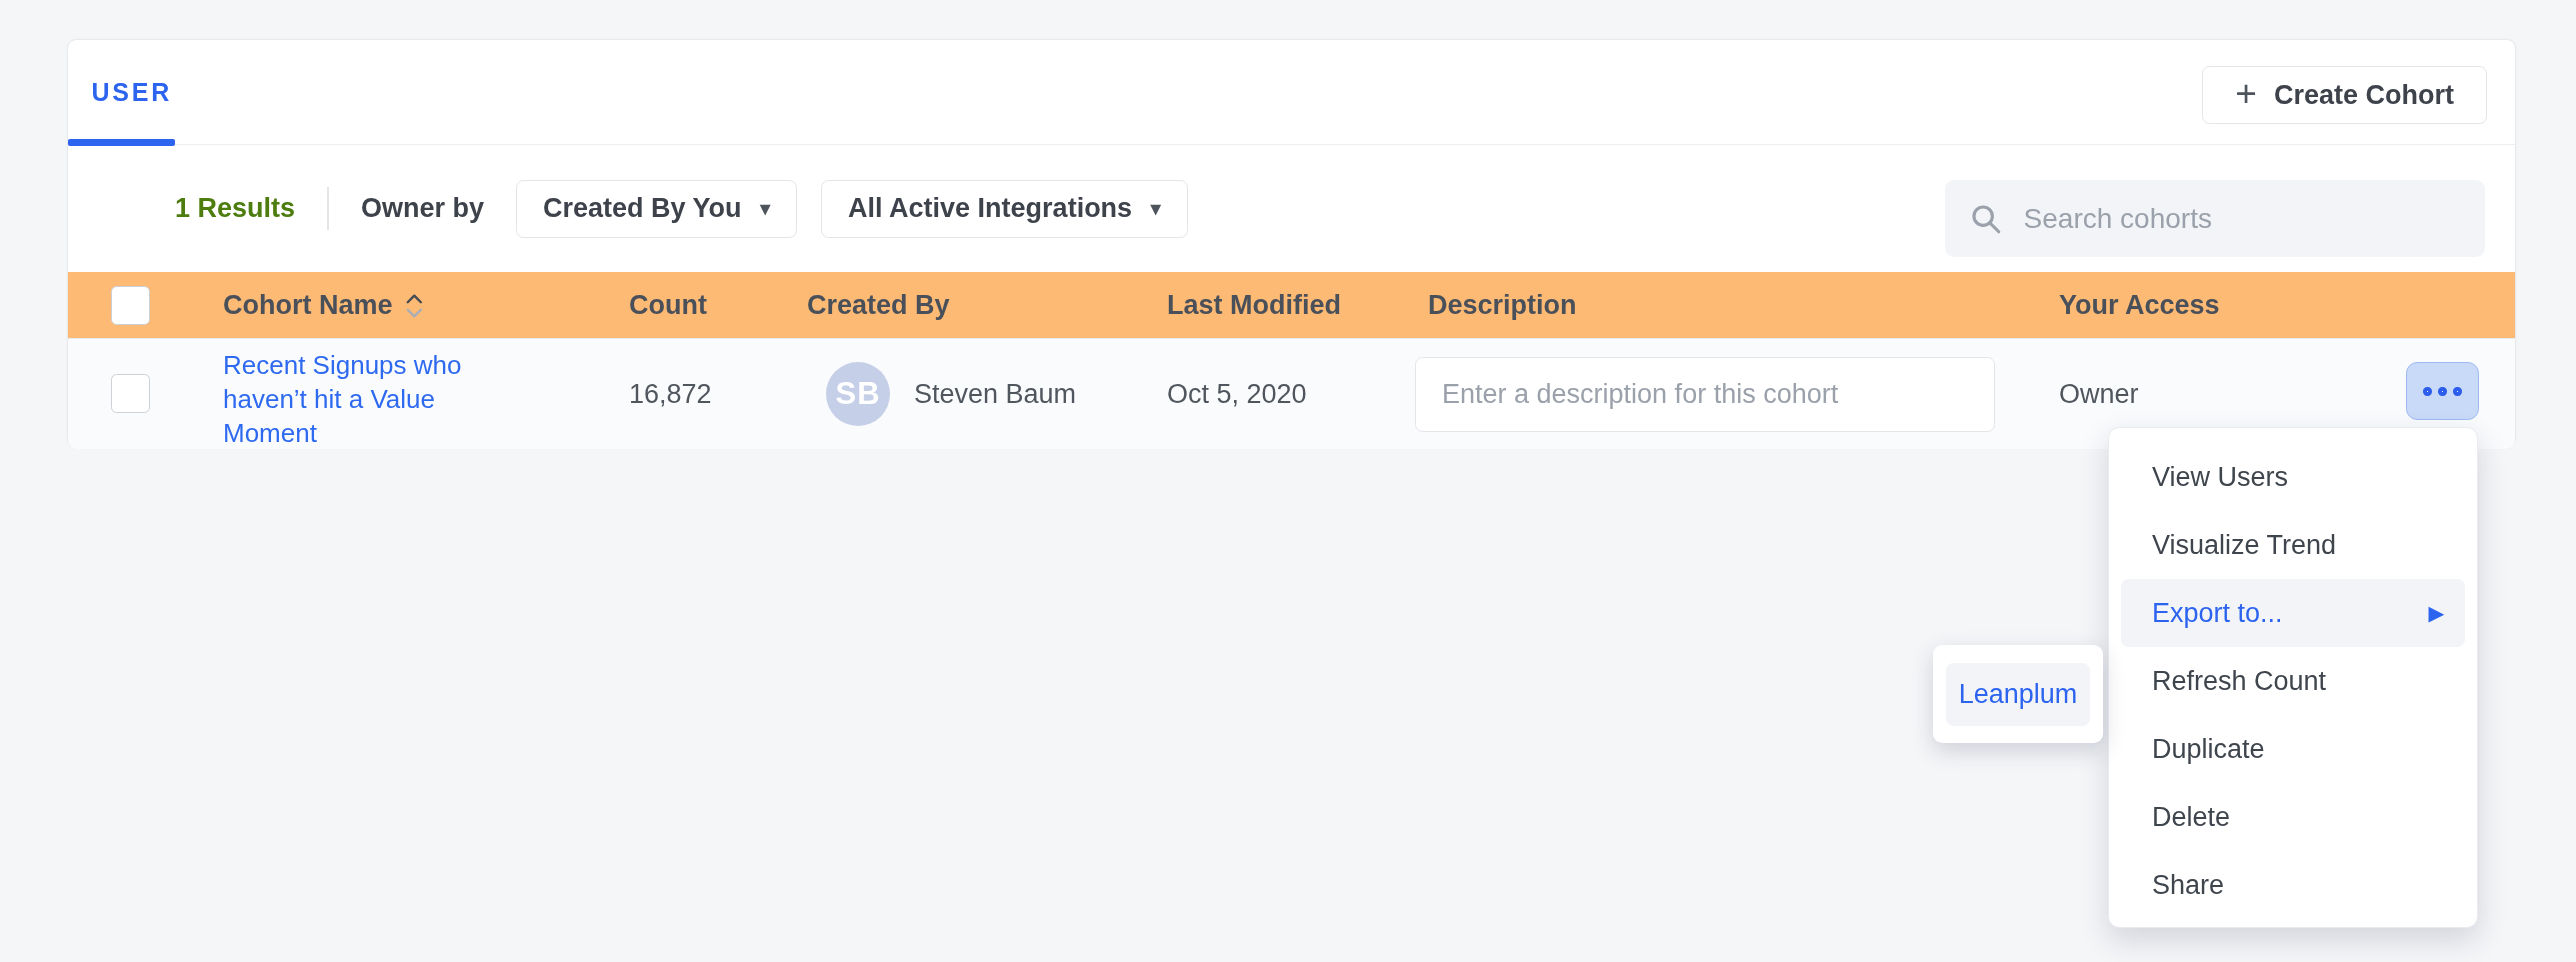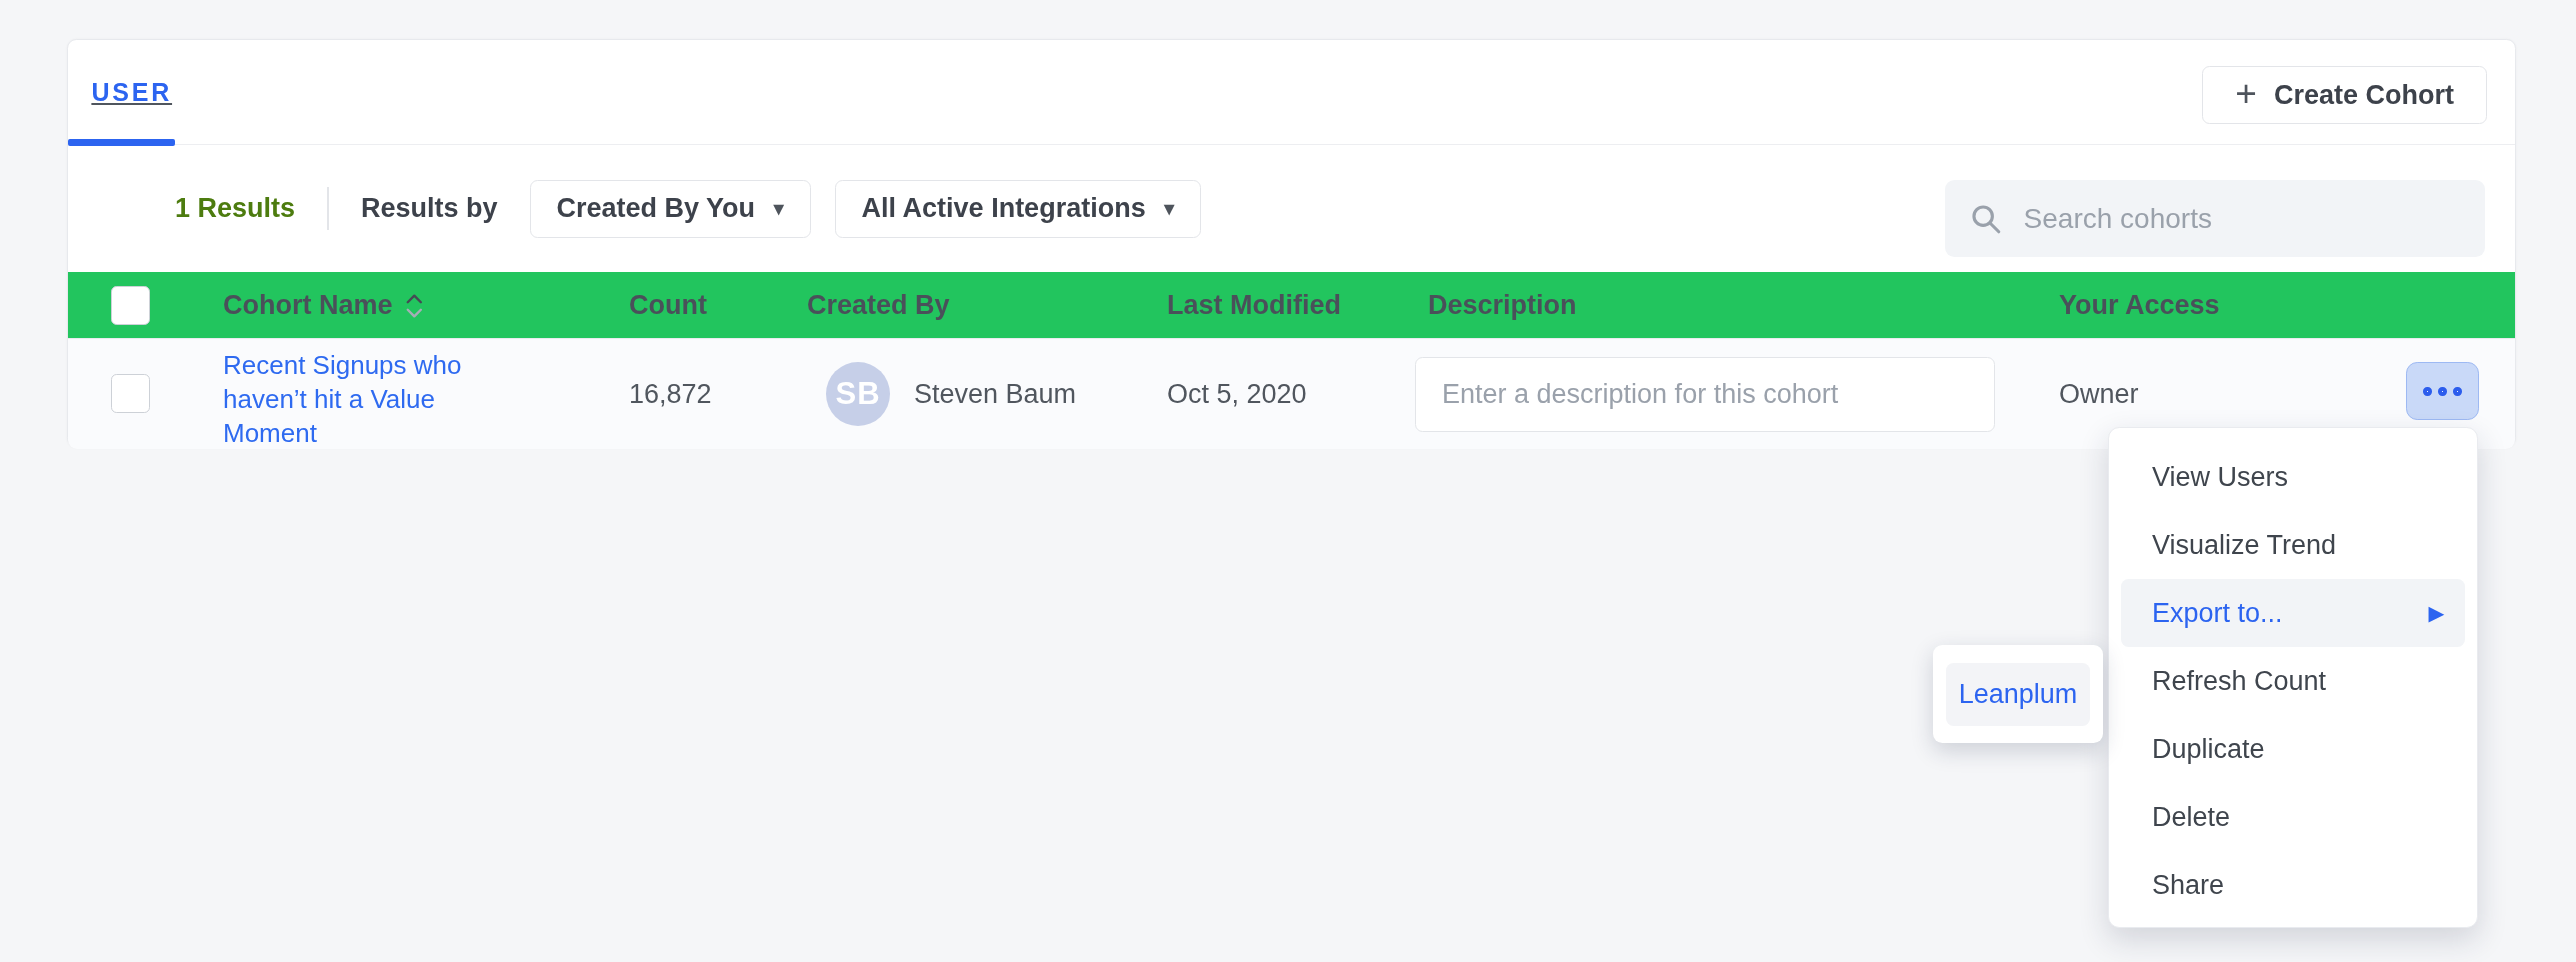--- a/index.html
+++ b/index.html
@@ -15,21 +15,21 @@
   
   .card {
     position:absolute; left:67px; top:39px; width:2449px; height:408px;
     background:#ffffff; border:0.9px solid #e7e9ed; border-radius:9.3px;
     box-shadow:0 0.9px 2.8px rgba(25,35,60,0.04);
   }
 
   
   .tabbar {
     position:relative; height:105px; border-bottom:1.9px solid #edeef1;
-    display:flex; align-items:center;text-decoration:underline;
+    display:flex; align-items:center;
   }
   .tab-user {
     position:relative; height:100%; display:flex; align-items:center;
     padding:0 22.4px 0 23.4px; cursor:pointer;
   }
   .tab-user .tab-label {
     color:#2c64f0; font-weight:700; font-size:25px; letter-spacing:2.8px;
   }
   .tab-underline {
     position:absolute; left:0; bottom:-1.9px; width:107px; height:6.5px;
@@ -65,21 +65,21 @@
     display:flex; align-items:center; padding:0 24px; gap:20.6px;
   }
   .search-box input {
     flex:1; border:none; outline:none; background:transparent;
     font-family:"Liberation Sans", sans-serif; font-size:28px; color:#4d7c0f;
   }
   .search-box input::placeholder { color:#9aa1ab; }
 
   
   .thead {
-    position:relative; height:67px; background:#22c55e;
+    position:relative; height:67px; background:#fdba74;
     border-bottom:1.9px solid #e9ebee;
   }
   .th { position:absolute; top:0; height:67px; display:flex; align-items:center;
         font-weight:600; color:#4a505a; gap:11.2px; }
   .trow {
     position:relative; height:110px; background:#fafbfd;
     border-radius:0 0 9.3px 9.3px;
   }
   .checkbox {
     position:absolute; width:39px; height:39px; background:#fff;
@@ -156,21 +156,21 @@
     </div>
     <button class="create-btn">
       <span class="plus">+</span>
       <span>Create Cohort</span>
     </button>
   </div>
 
   <div class="toolbar">
     <span class="results">1 Results</span>
     <span class="v-divider"></span>
-    <span class="filter-by">Results by</span>
+    <span class="filter-by">Owner by</span>
     <div class="dropdown dd1">
       <span>Created By You</span>
       <span class="caret">▾</span>
     </div>
     <div class="dropdown dd2">
       <span>All Active Integrations</span>
       <span class="caret">▾</span>
     </div>
     <div class="search-box">
       <svg class="search-icon" width="34" height="34" viewBox="0 0 24 24" fill="none" stroke="#9aa1ab" stroke-width="2.2" stroke-linecap="round">

